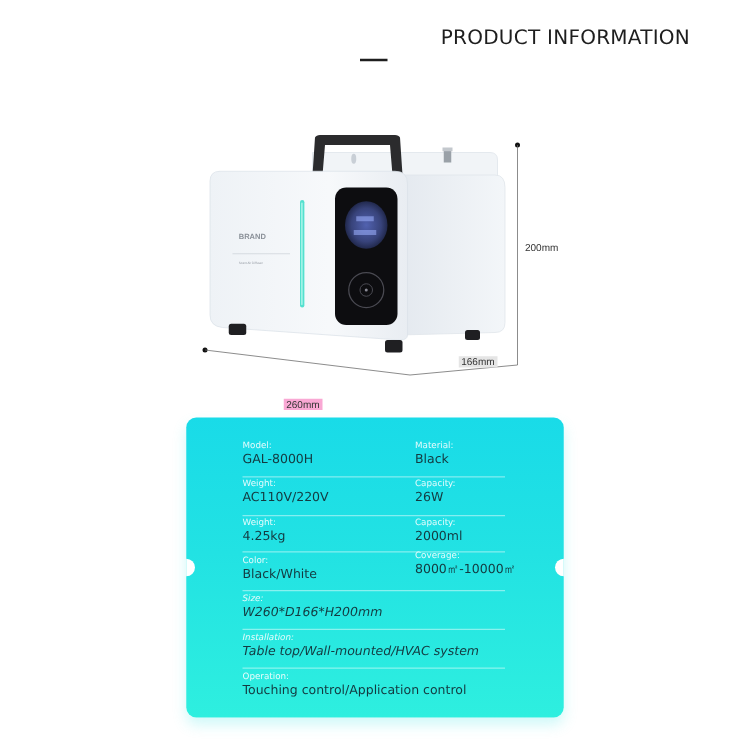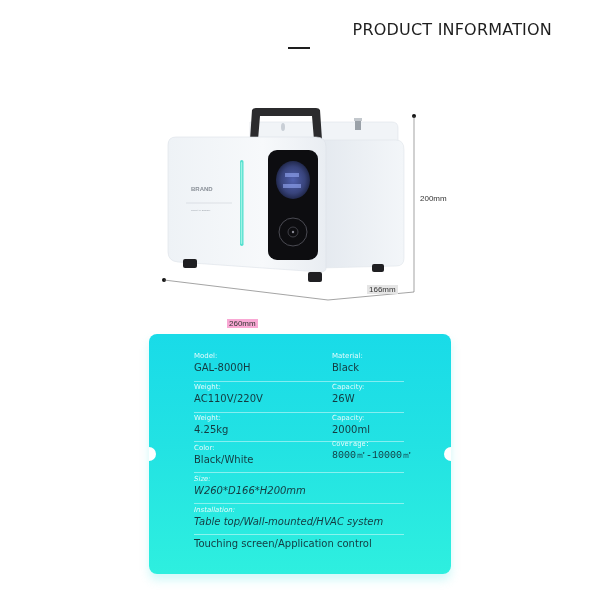--- a/index.html
+++ b/index.html
@@ -146,34 +146,35 @@
   <div class="spec" style="left:183px; top:80px;">
     <span class="label">Capacity:</span>
     <span class="value">2000ml</span>
   </div>
   <div class="divider" style="left:45px; top:107px; width:210px;"></div>
 
   <div class="spec" style="left:45px; top:110px;">
     <span class="label">Color:</span>
     <span class="value">Black/White</span>
   </div>
-  <div class="spec" style="left:183px; top:106px;font-family:Liberation Mono, monospace;">
+  <div class="spec" style="left:183px; top:106px;">
     <span class="label">Coverage:</span>
     <span class="value">8000㎡-10000㎡</span>
   </div>
   <div class="divider" style="left:45px; top:138px; width:210px;"></div>
 
   <div class="spec" style="left:45px; top:141px;font-style:italic;">
     <span class="label">Size:</span>
     <span class="value">W260*D166*H200mm</span>
   </div>
   <div class="divider" style="left:45px; top:169px; width:210px;"></div>
 
   <div class="spec" style="left:45px; top:172px;font-style:italic;">
     <span class="label">Installation:</span>
     <span class="value">Table top/Wall-mounted/HVAC system</span>
   </div>
   <div class="divider" style="left:45px; top:200px; width:210px;"></div>
 
   <div class="spec" style="left:45px; top:203px;">
-    <span class="value">Touching screen/Application control</span>
+    <span class="label">Operation:</span>
+    <span class="value">Touching control/Application control</span>
   </div>
 </div>
 
 </body></html>

